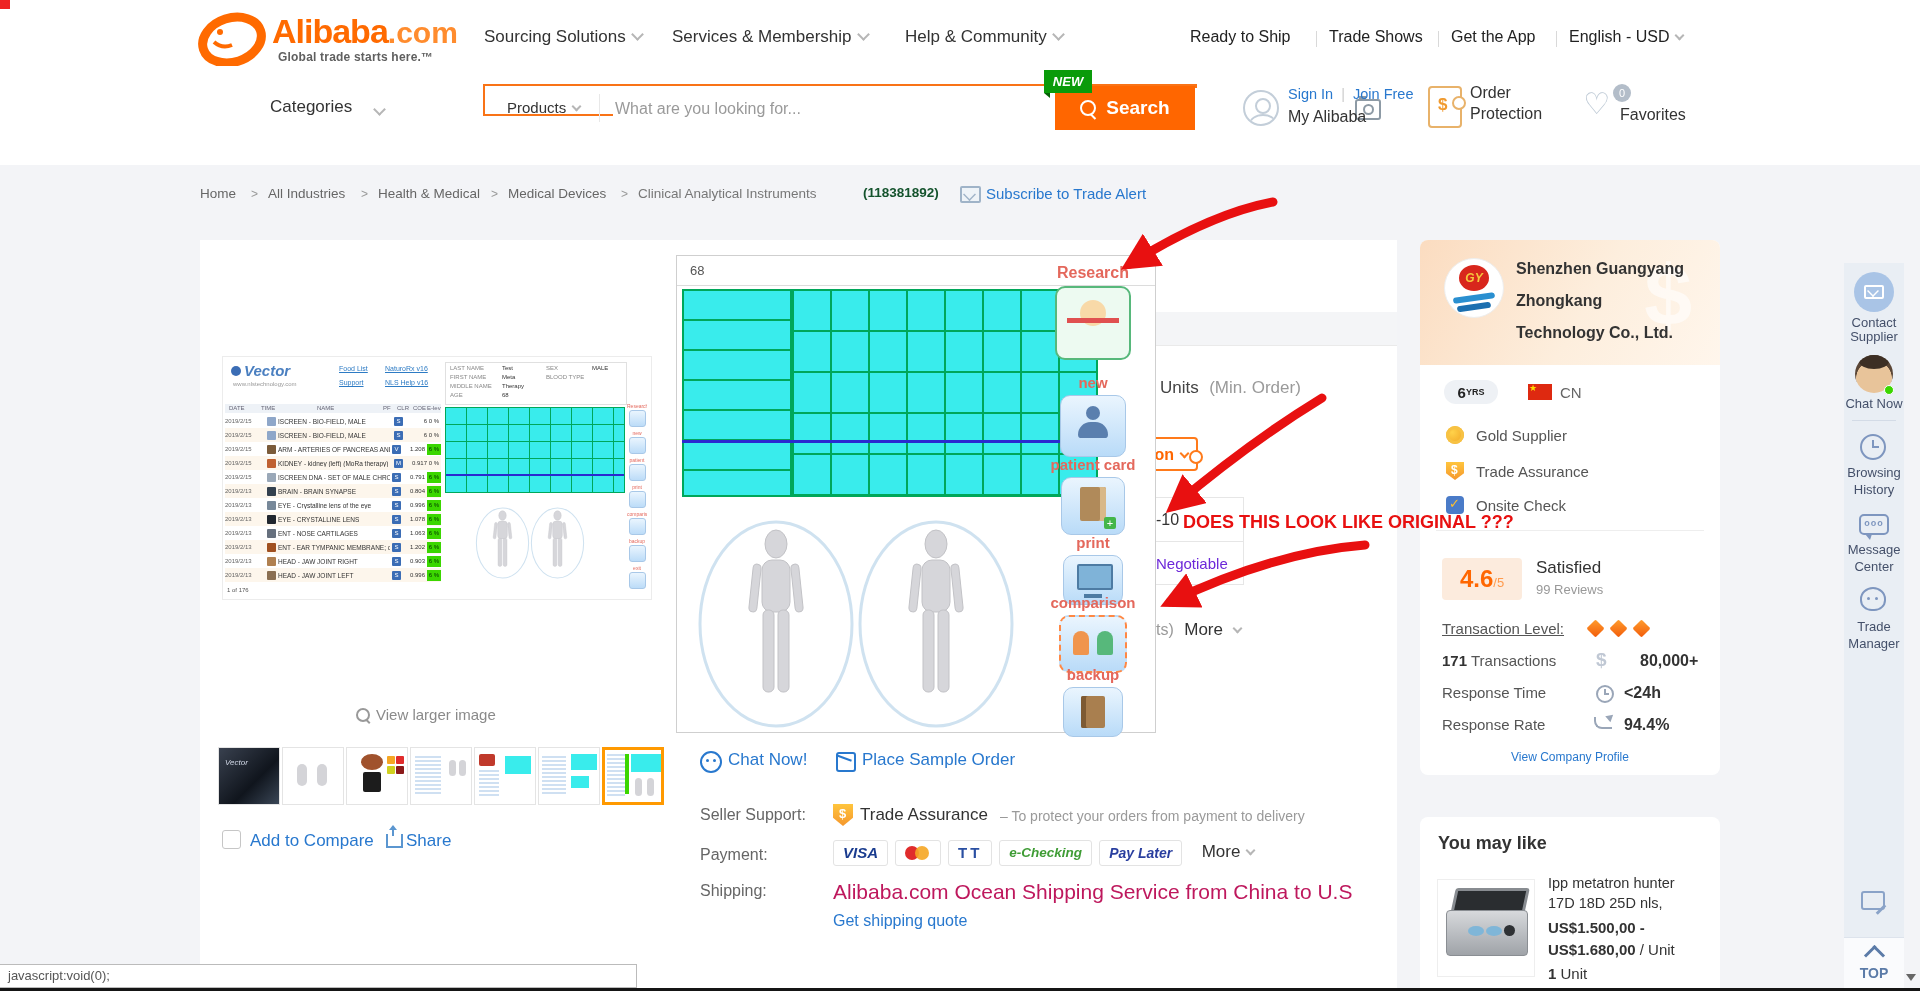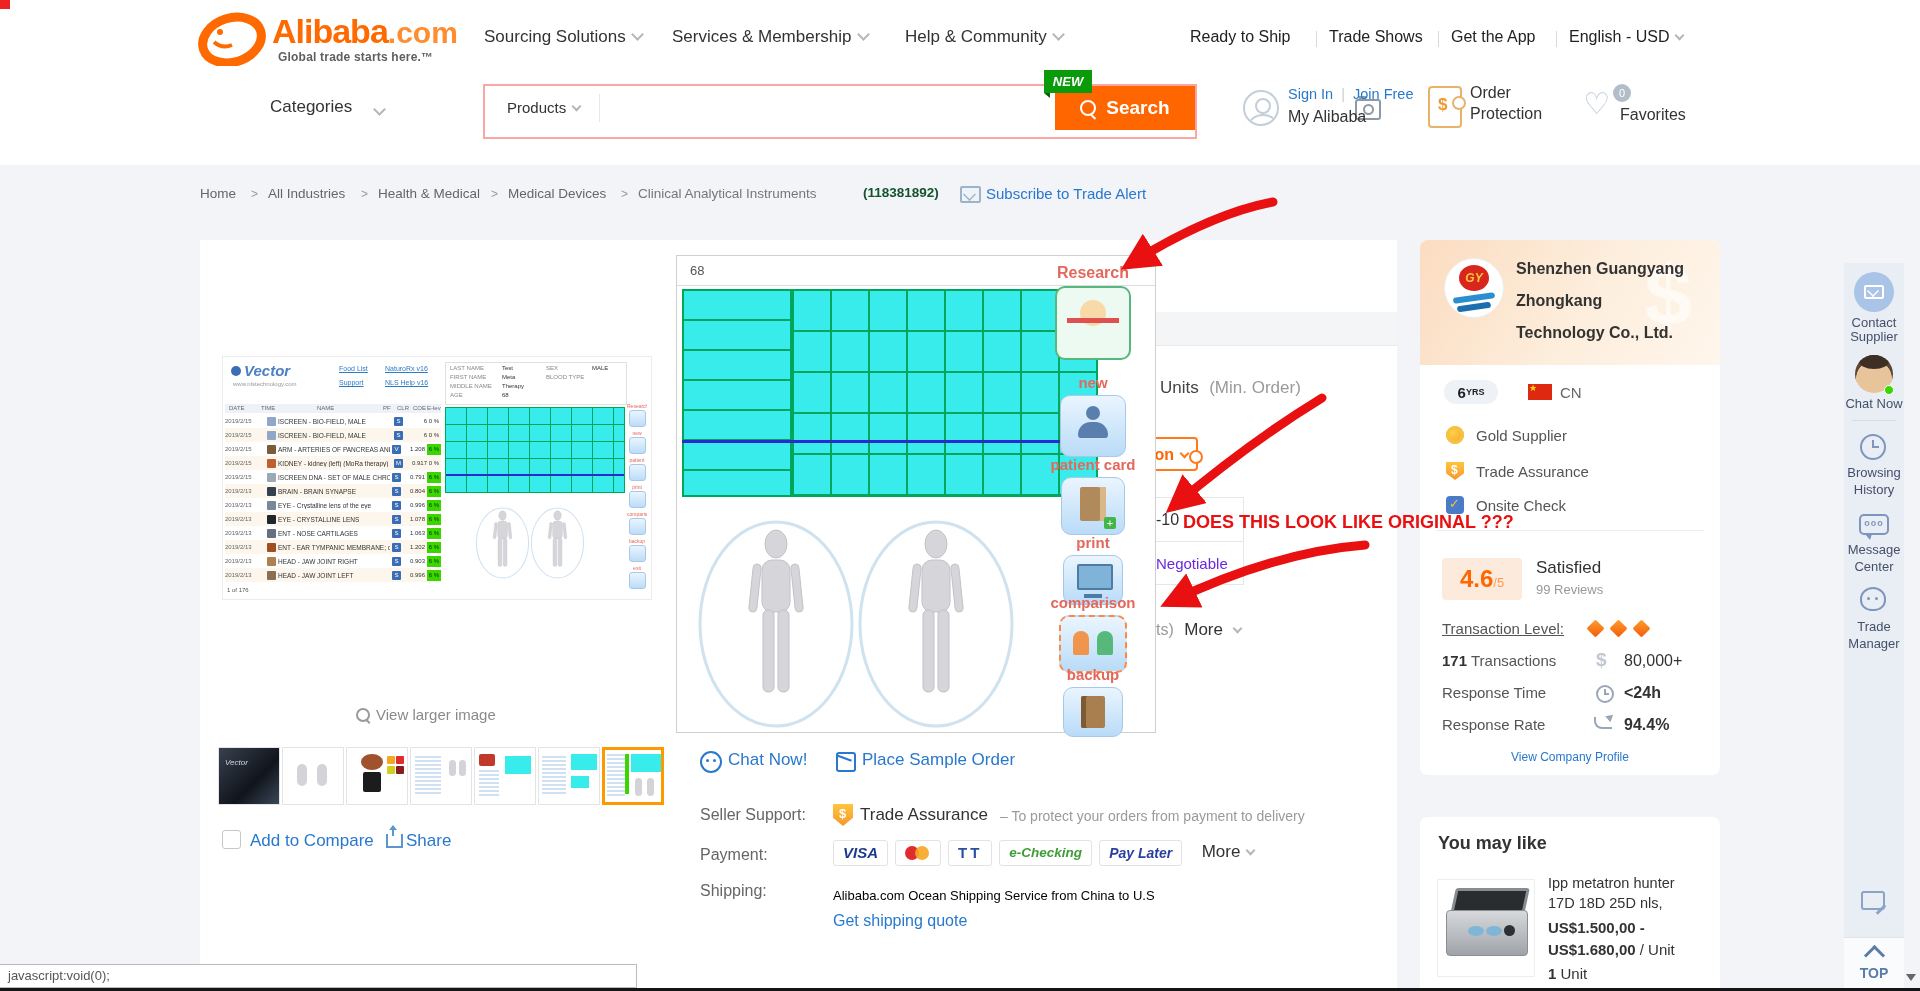--- a/index.html
+++ b/index.html
@@ -11,21 +11,21 @@
   #corner-red{position:absolute;left:0;top:0;width:10px;height:9px;background:#e22;z-index:50;}
   .logo-alibaba{font-size:34px;font-weight:bold;color:#ff6a00;letter-spacing:-1px;}
   .logo-com{font-size:30px;color:#ff8c2e;font-weight:bold;}
   .logo-tag{font-size:12px;font-weight:bold;color:#5f5f5f;letter-spacing:.2px;}
   .navitem{font-size:17px;color:#333;white-space:nowrap;}
   .toplink{font-size:16px;color:#222;white-space:nowrap;}
   .car{display:inline-block;width:7px;height:7px;border-right:2px solid #b6b6b6;border-bottom:2px solid #b6b6b6;transform:rotate(45deg);margin-left:7px;vertical-align:3px;}
   .car.sm{width:5px;height:5px;}
   .vsep{position:absolute;width:1px;height:16px;background:#d9d9d9;top:31px;}
   .hambar{width:20px;height:2px;background:#5d7482;margin:4px 0;border-radius:1px;}
-  #searchbox{position:absolute;left:483px;top:84px;width:714px;height:55px;border:2px solid #fca5a5;box-sizing:border-box;background:#fff;}
+  #searchbox{position:absolute;left:483px;top:84px;width:714px;height:32px;border:2px solid #f97316;box-sizing:border-box;background:#fff;}
   #scope{position:absolute;left:0;top:0;width:112px;height:44px;line-height:44px;font-size:15px;color:#333;text-indent:22px;}
   #scope-div{position:absolute;left:114px;top:8px;width:1px;height:28px;background:#e8e8e8;}
   #search-input{position:absolute;left:128px;top:2px;width:730px;height:40px;border:0;outline:0;font-size:16px;color:#333;font-family:inherit;}
   #search-input::placeholder{color:#9a9a9a;}
   #camera{position:absolute;left:518px;top:13px;width:22px;height:17px;border:2px solid #8d9aa5;border-radius:3px;}
   #camera::before{content:"";position:absolute;left:6px;top:3px;width:7px;height:7px;border:2px solid #8d9aa5;border-radius:50%;}
   #camera::after{content:"";position:absolute;left:2px;top:-5px;width:7px;height:3px;background:#8d9aa5;}
   #search-btn{position:absolute;right:0;top:0;width:140px;height:44px;background:#ff6600;border:0;cursor:pointer;color:#fff;font-size:19px;font-weight:bold;font-family:inherit;}
   .mag{display:inline-block;width:12px;height:12px;border:2px solid #fff;border-radius:50%;position:relative;margin-right:10px;vertical-align:-2px;}
   .mag::after{content:"";position:absolute;left:10px;top:11px;width:2px;height:7px;background:#fff;transform:rotate(-45deg);}
@@ -255,20 +255,21 @@
 
     <div class="abs" style="left:236px;top:95px;">
       <span class="abs" style="left:0;top:2px;"><span class="hambar"></span><span class="hambar"></span><span class="hambar"></span></span>
       <span class="abs" style="left:34px;top:2px;font-size:17px;color:#333;">Categories</span>
       <span class="car abs" style="left:132px;top:10px;"></span>
     </div>
 
     <div id="searchbox">
       <div id="scope"><span>Products</span><span class="car sm"></span></div>
       <div id="scope-div"></div>
+      <input id="search-input" placeholder="What are you looking for..." style="">
       <div id="camera" class="abs" style="left:870px;top:13px;"></div>
       <button id="search-btn"><span class="mag"></span><span>Search</span></button>
     </div>
     <div id="new-badge">NEW</div>
 
     <div class="abs person-ic" style="left:1243px;top:90px;"></div>
     <div class="abs" style="left:1288px;top:86px;font-size:14.5px;">
       <span class="bluelink">Sign In</span>
       <span style="color:#ccc;margin:0 4px;">|</span>
       <span class="bluelink">Join Free</span>
@@ -541,21 +542,21 @@
     <span class="abs" style="left:660px;top:565px;font-size:17px;color:#333;">Trade Assurance</span>
     <span class="abs" style="left:800px;top:568px;font-size:14px;color:#9a9a9a;">– To protect your orders from payment to delivery</span>
 
     <span class="abs lbl-gray" style="left:500px;top:606px;">Payment:</span>
     <div class="abs" style="left:633px;top:600px;white-space:nowrap;">
       <span class="pay visa">VISA</span><span class="pay mc">MasterCard</span><span class="pay tt">TT</span><span class="pay echeck">e-Checking</span><span class="pay paylater">Pay Later</span>
       <span style="font-size:17px;color:#333;margin-left:8px;">More</span><span class="car sm"></span>
     </div>
 
     <span class="abs lbl-gray" style="left:500px;top:642px;">Shipping:</span>
-    <span class="abs" style="left:633px;top:640px;font-size:13px;color:#000000;margin-top:8px;">Alibaba.com Ocean Shipping Service from China to U.S</span>
+    <span class="abs" style="left:633px;top:640px;font-size:21px;color:#be185d;">Alibaba.com Ocean Shipping Service from China to U.S</span>
     <span class="abs bluelink" style="left:633px;top:672px;font-size:16px;">Get shipping quote</span>
   </div>
 
   <div id="overlay">
     <div id="ov-head">
         <span>68</span>
       </div>
     <div class="grid-l"></div>
     <div class="grid-r"></div>
     <div id="blue-line"></div>
@@ -648,21 +649,21 @@
 
     <div id="ratebox"><b>4.6</b><span>/5</span></div>
     <div class="abs" style="left:116px;top:318px;font-size:17px;color:#333;">Satisfied</div>
     <div class="abs" style="left:116px;top:342px;font-size:13px;color:#999;">99 Reviews</div>
 
     <span class="statlab" style="top:380px;text-decoration:underline;">Transaction Level:</span>
     <span class="abs" style="left:168px;top:381px;"><span class="diam"></span><span class="diam"></span><span class="diam"></span></span>
 
     <span class="statlab" style="top:412px;color:#555;"><b style="color:#333;">171</b> <span>Transactions</span></span>
     <span class="dollar-ic" style="left:176px;top:409px;">$</span>
-    <span class="statval" style="left:204px;top:412px;">80,000+</span>
+    <span class="statval" style="left:220px;top:412px;font-weight:bold;">80,000+</span>
 
     <span class="statlab" style="top:444px;">Response Time</span>
     <span class="clock-ic" style="left:176px;top:445px;"></span>
     <span class="statval" style="left:204px;top:444px;font-weight:bold;">&lt;24h</span>
 
     <span class="statlab" style="top:476px;">Response Rate</span>
     <span class="rr-ic" style="left:174px;top:477px;"></span>
     <span class="statval" style="left:204px;top:476px;font-weight:bold;">94.4%</span>
 
     <div class="abs bluelink" style="left:0;top:510px;width:300px;text-align:center;font-size:12px;">View Company Profile</div>

